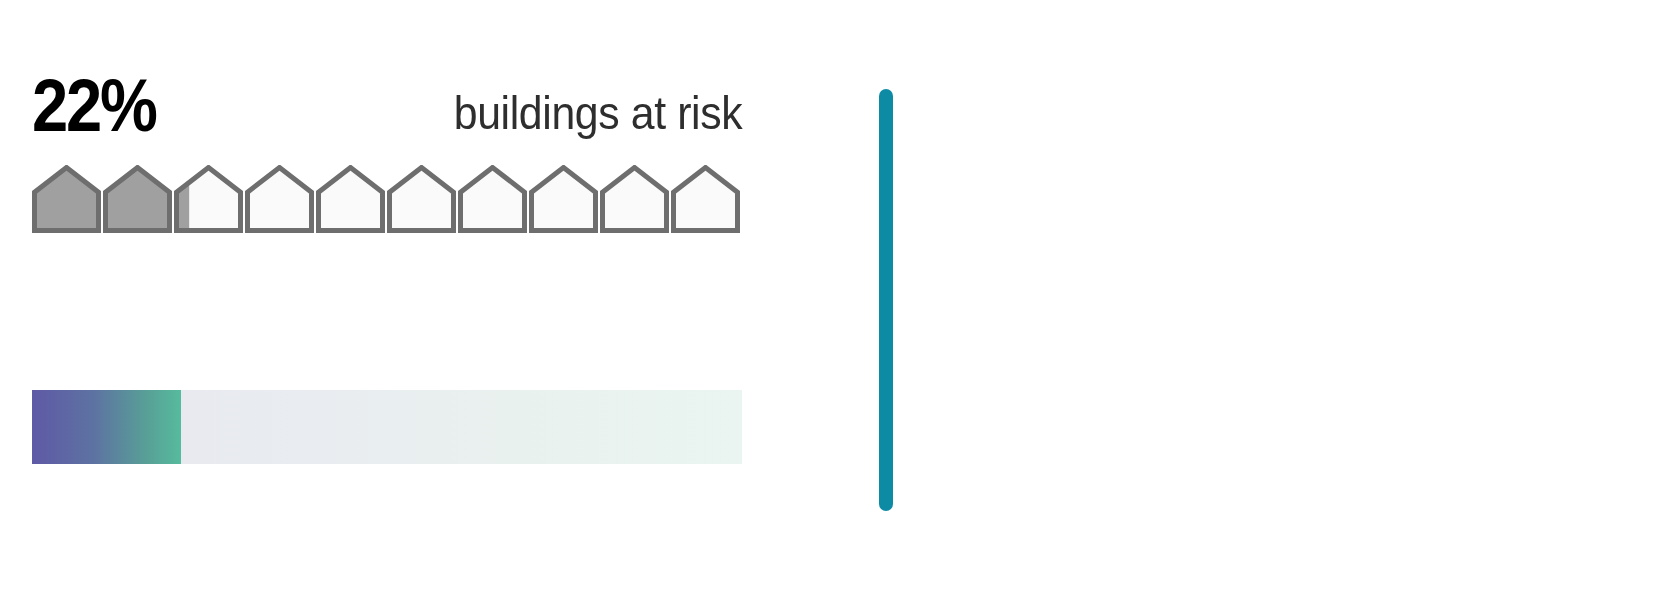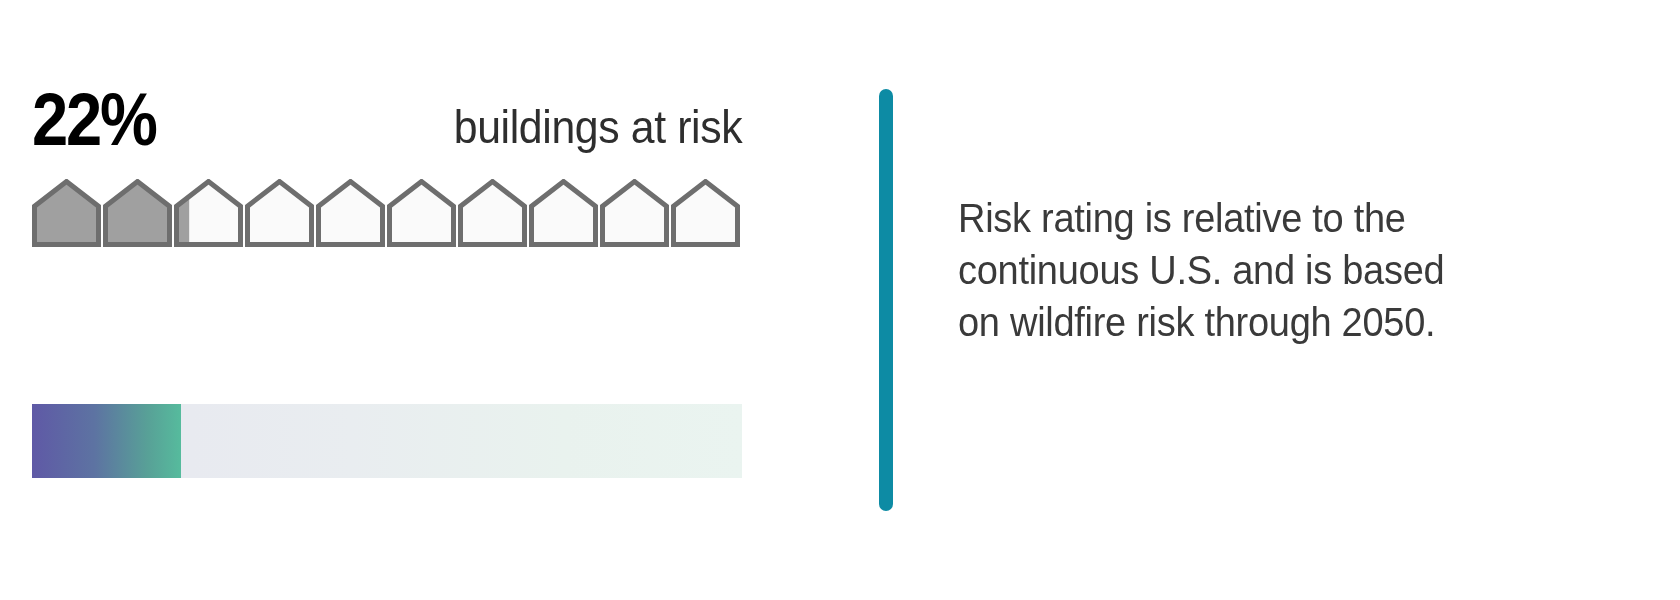--- a/index.html
+++ b/index.html
@@ -21,21 +21,21 @@
     left: 0;
     top: 0;
     width: 1680px;
     height: 600px;
   }
 
   
   .left-panel {
     position: absolute;
     left: 32px;
-    top: 69px;
+    top: 55px;
     width: 710px;
     height: 420px;
   }
 
   .stat-row {
     position: relative;
     height: 88px;
     width: 710px;
   }
 
@@ -277,19 +277,14 @@
 
 
     <div class="rating-bar">
       <div class="rating-bar-fill" style="width: 21%;"></div>
     </div>
 
   </div>
 
   <div class="divider"></div>
 
-  <div class="right-panel">
-      <div class="note-line">Risk rating is relative to the</div>
-      <div class="note-line">continuous U.S. and is based</div>
-      <div class="note-line">on wildfire risk through 2050.</div>
-    </div>
 
 </div>
 
 </body></html>

